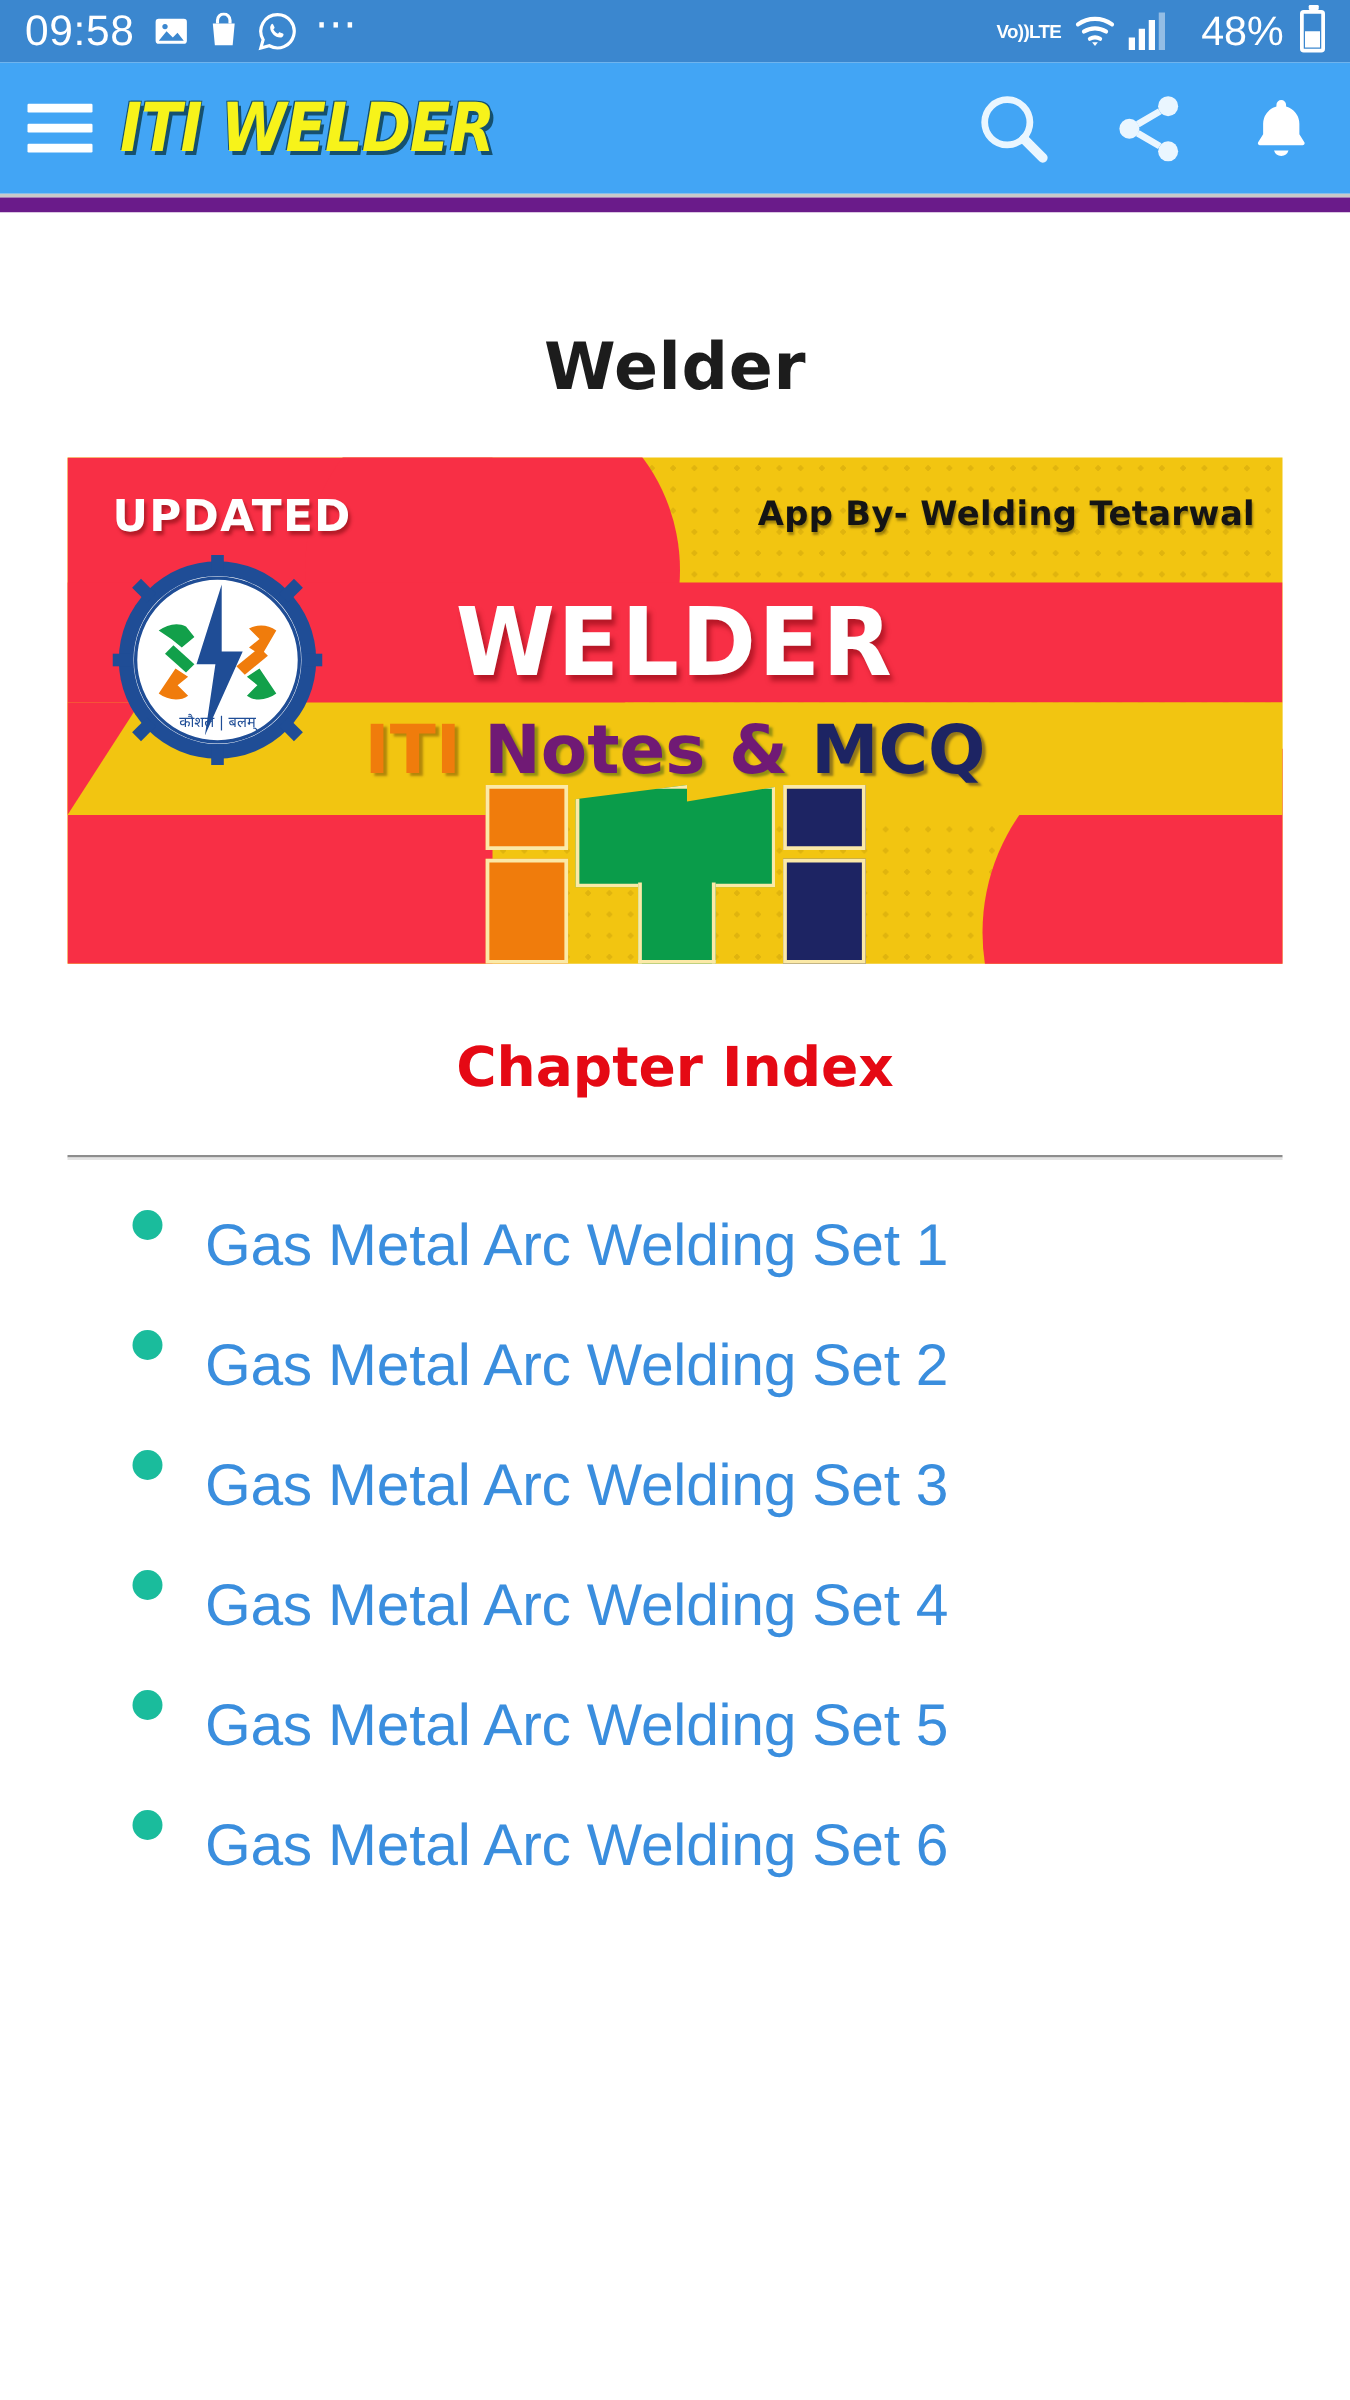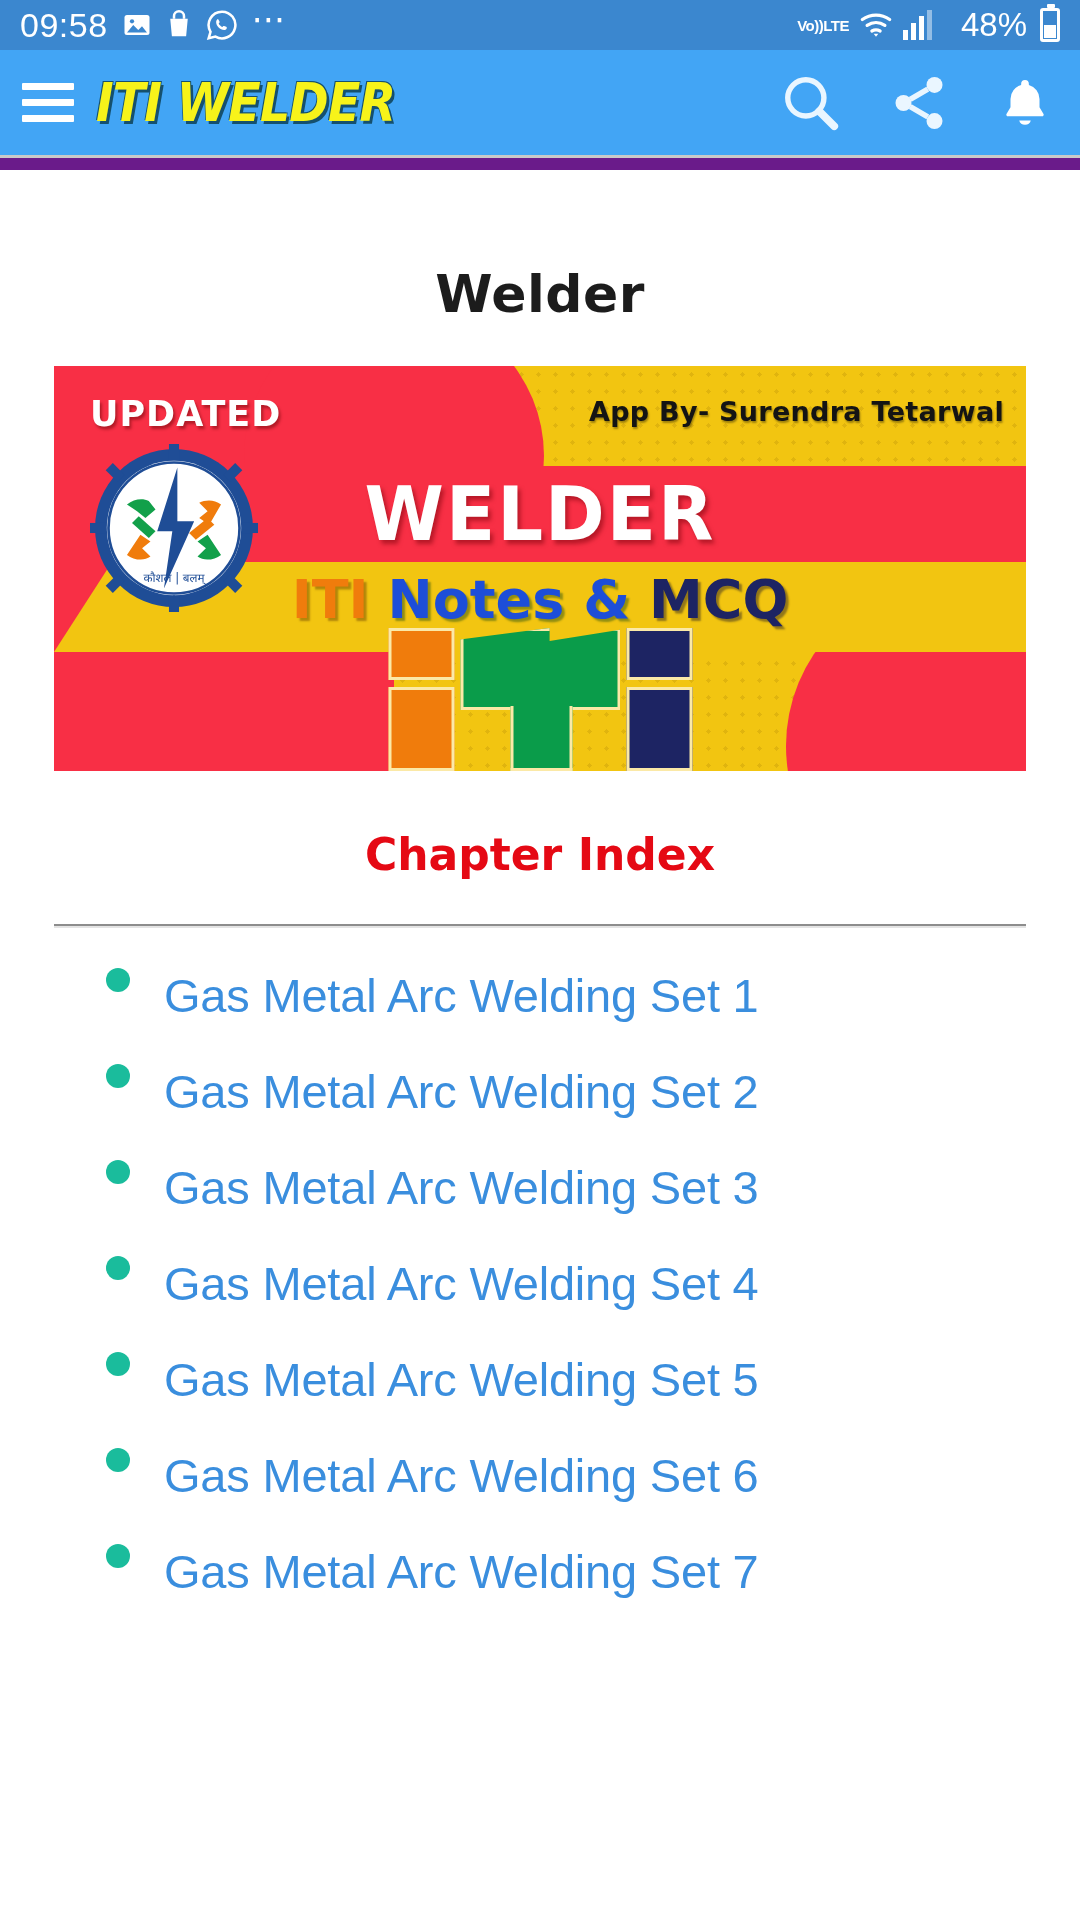--- a/index.html
+++ b/index.html
@@ -159,21 +159,21 @@
   .b-subtitle {
     position: absolute; left: 0; right: 0; top: 202px;
     text-align: center;
     font-family: "DejaVu Sans", sans-serif;
     font-size: 54px; font-weight: 700;
     letter-spacing: 0px;
     z-index: 6;
     white-space: nowrap;
   }
   .b-subtitle .t-iti { color: #f07c0c; text-shadow: 3px 3px 2px rgba(80,40,0,0.4); }
-  .b-subtitle .t-notes { color: #1d4ed8; text-shadow: 3px 3px 2px rgba(0,60,20,0.4); }
+  .b-subtitle .t-notes { color: #701a75; text-shadow: 3px 3px 2px rgba(0,60,20,0.4); }
   .b-subtitle .t-mcq { color: #1d2463; text-shadow: 3px 3px 2px rgba(0,0,40,0.4); }
 
   
   .iti-mark {
     position: absolute; left: 50%; transform: translateX(-50%);
     bottom: 0; width: 375px; height: 148px; z-index: 6;
     display: flex; align-items: flex-end; justify-content: center; gap: 6px;
   }
   .iti-col-left { display: flex; flex-direction: column; gap: 7px; }
   .iti-col-left .blk {
@@ -346,21 +346,21 @@
   <div class="page-title">Welder</div>
 
   <div class="banner">
     <div class="banner-dots"></div>
     <div class="banner-red-left"></div>
     <div class="banner-red-corner"></div>
     <div class="banner-red-band"></div>
     <div class="banner-yellow-band"></div>
 
     <div class="b-updated">UPDATED</div>
-    <div class="b-appby">App By- Surendra Tetarwal</div>
+    <div class="b-appby">App By- Welding Tetarwal</div>
 
     <div class="emblem">
       <svg width="168" height="168" viewBox="0 0 100 100">
         <g fill="#1f4d96">
           <circle cx="50" cy="50" r="47"></circle>
         </g>
         <g fill="#1f4d96">
           <rect x="47" y="0" width="6" height="10"></rect>
           <rect x="47" y="90" width="6" height="10"></rect>
           <rect x="0" y="47" width="10" height="6"></rect>
@@ -430,19 +430,15 @@
       <span class="chapter-link">Gas Metal Arc Welding Set 4</span>
     </div>
     <div class="chapter-item">
       <span class="bullet"></span>
       <span class="chapter-link">Gas Metal Arc Welding Set 5</span>
     </div>
     <div class="chapter-item">
       <span class="bullet"></span>
       <span class="chapter-link">Gas Metal Arc Welding Set 6</span>
     </div>
-    <div class="chapter-item">
-      <span class="bullet"></span>
-      <span class="chapter-link">Gas Metal Arc Welding Set 7</span>
-    </div>
   </div>
 
 </div>
 
 </body></html>

